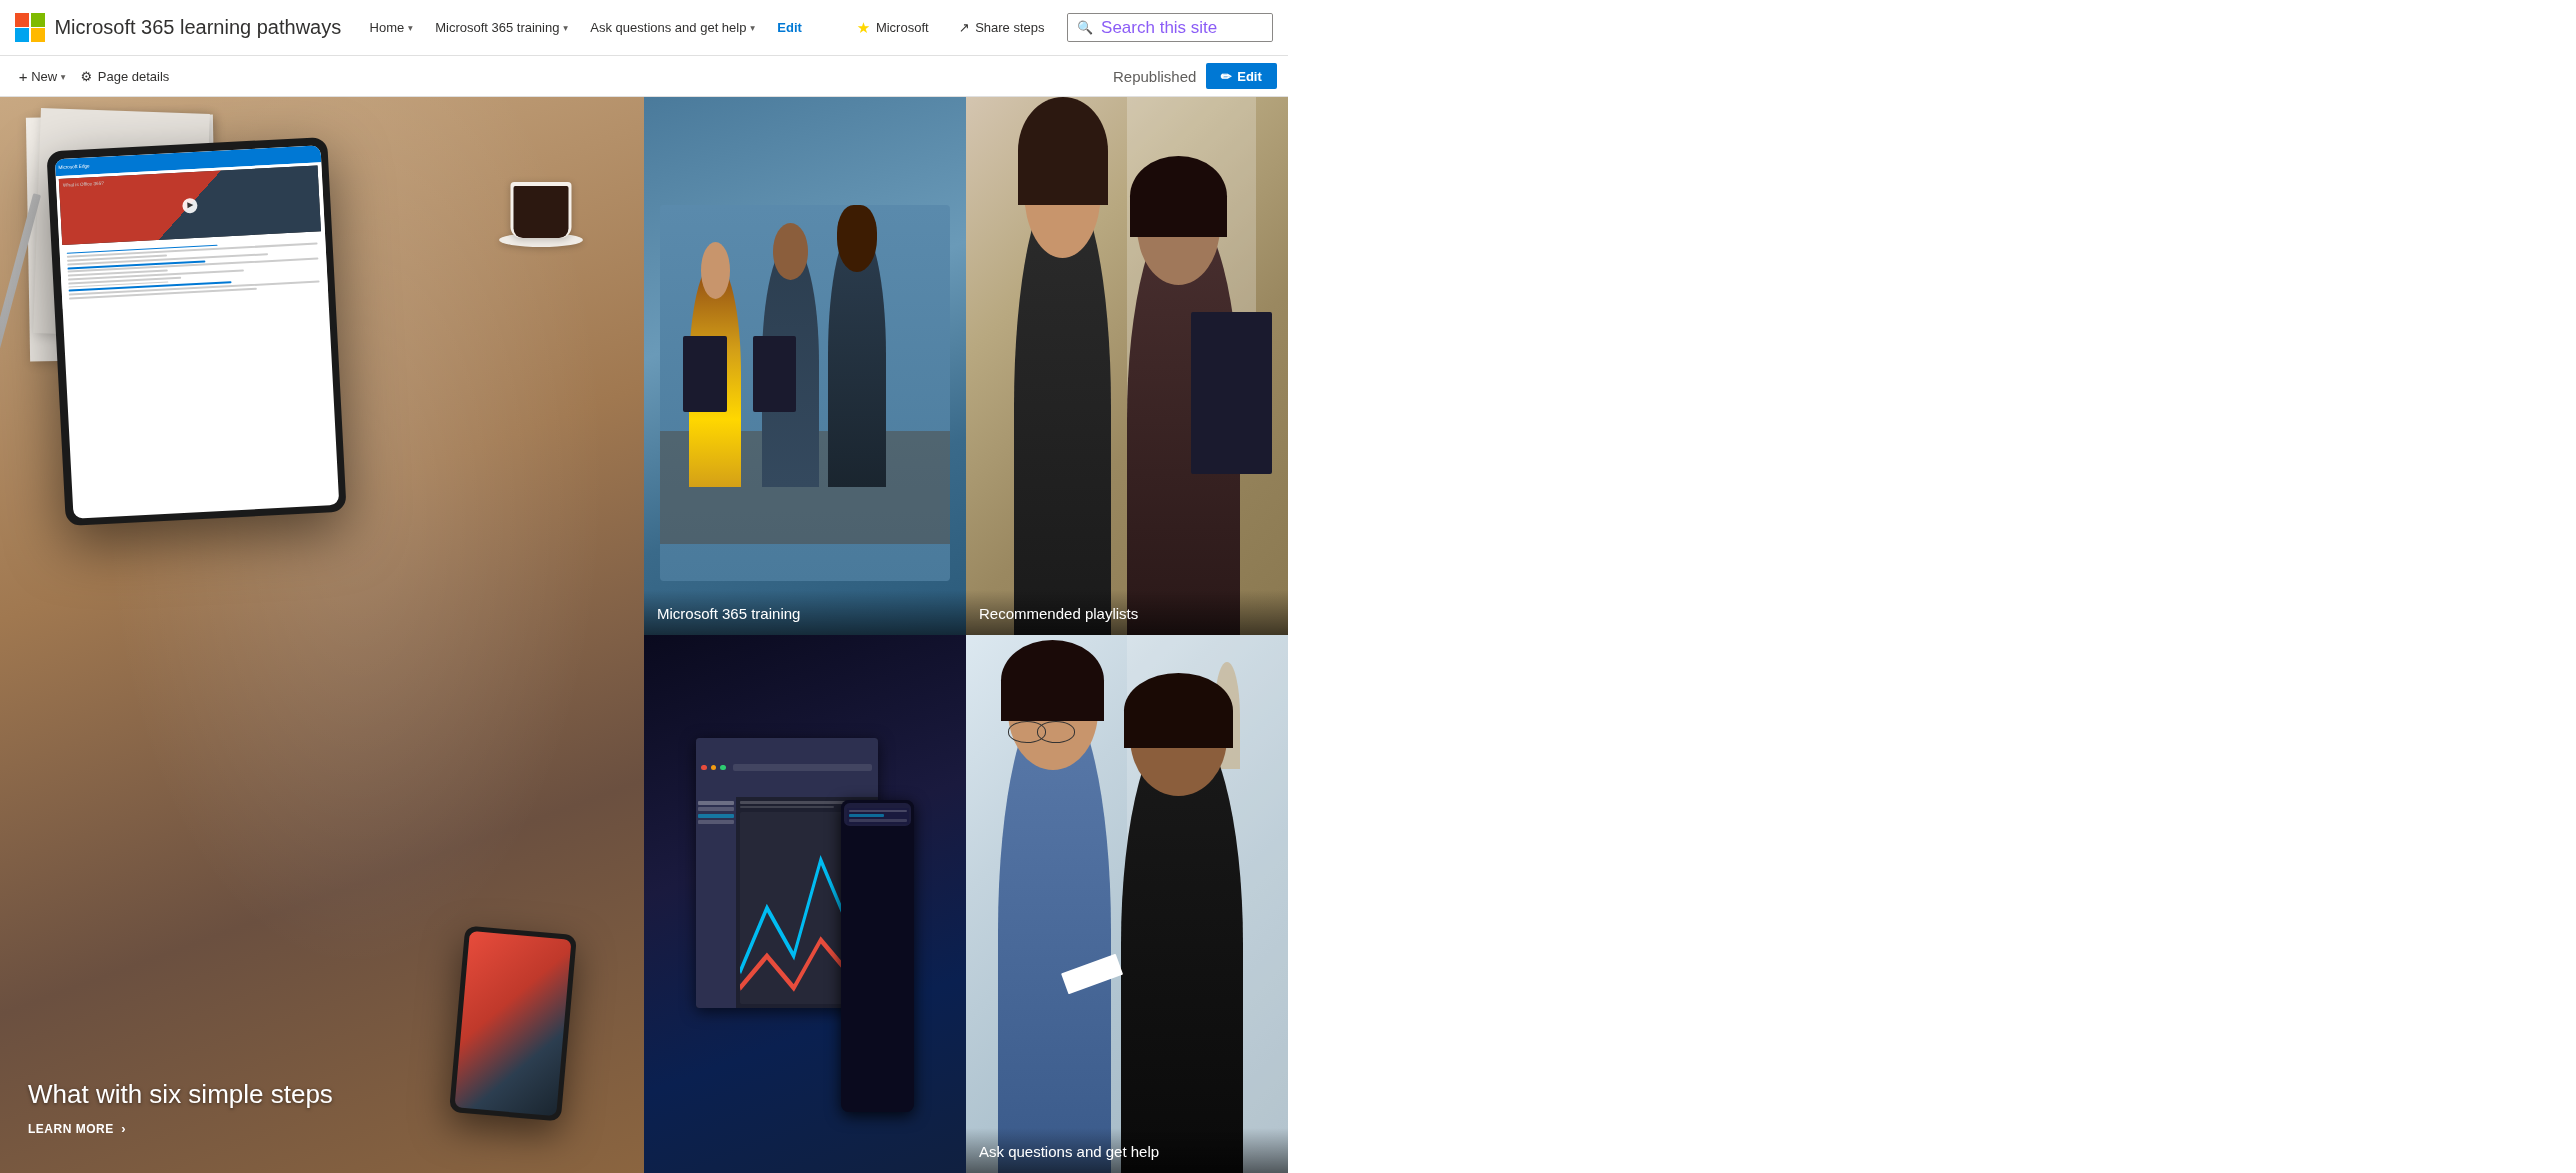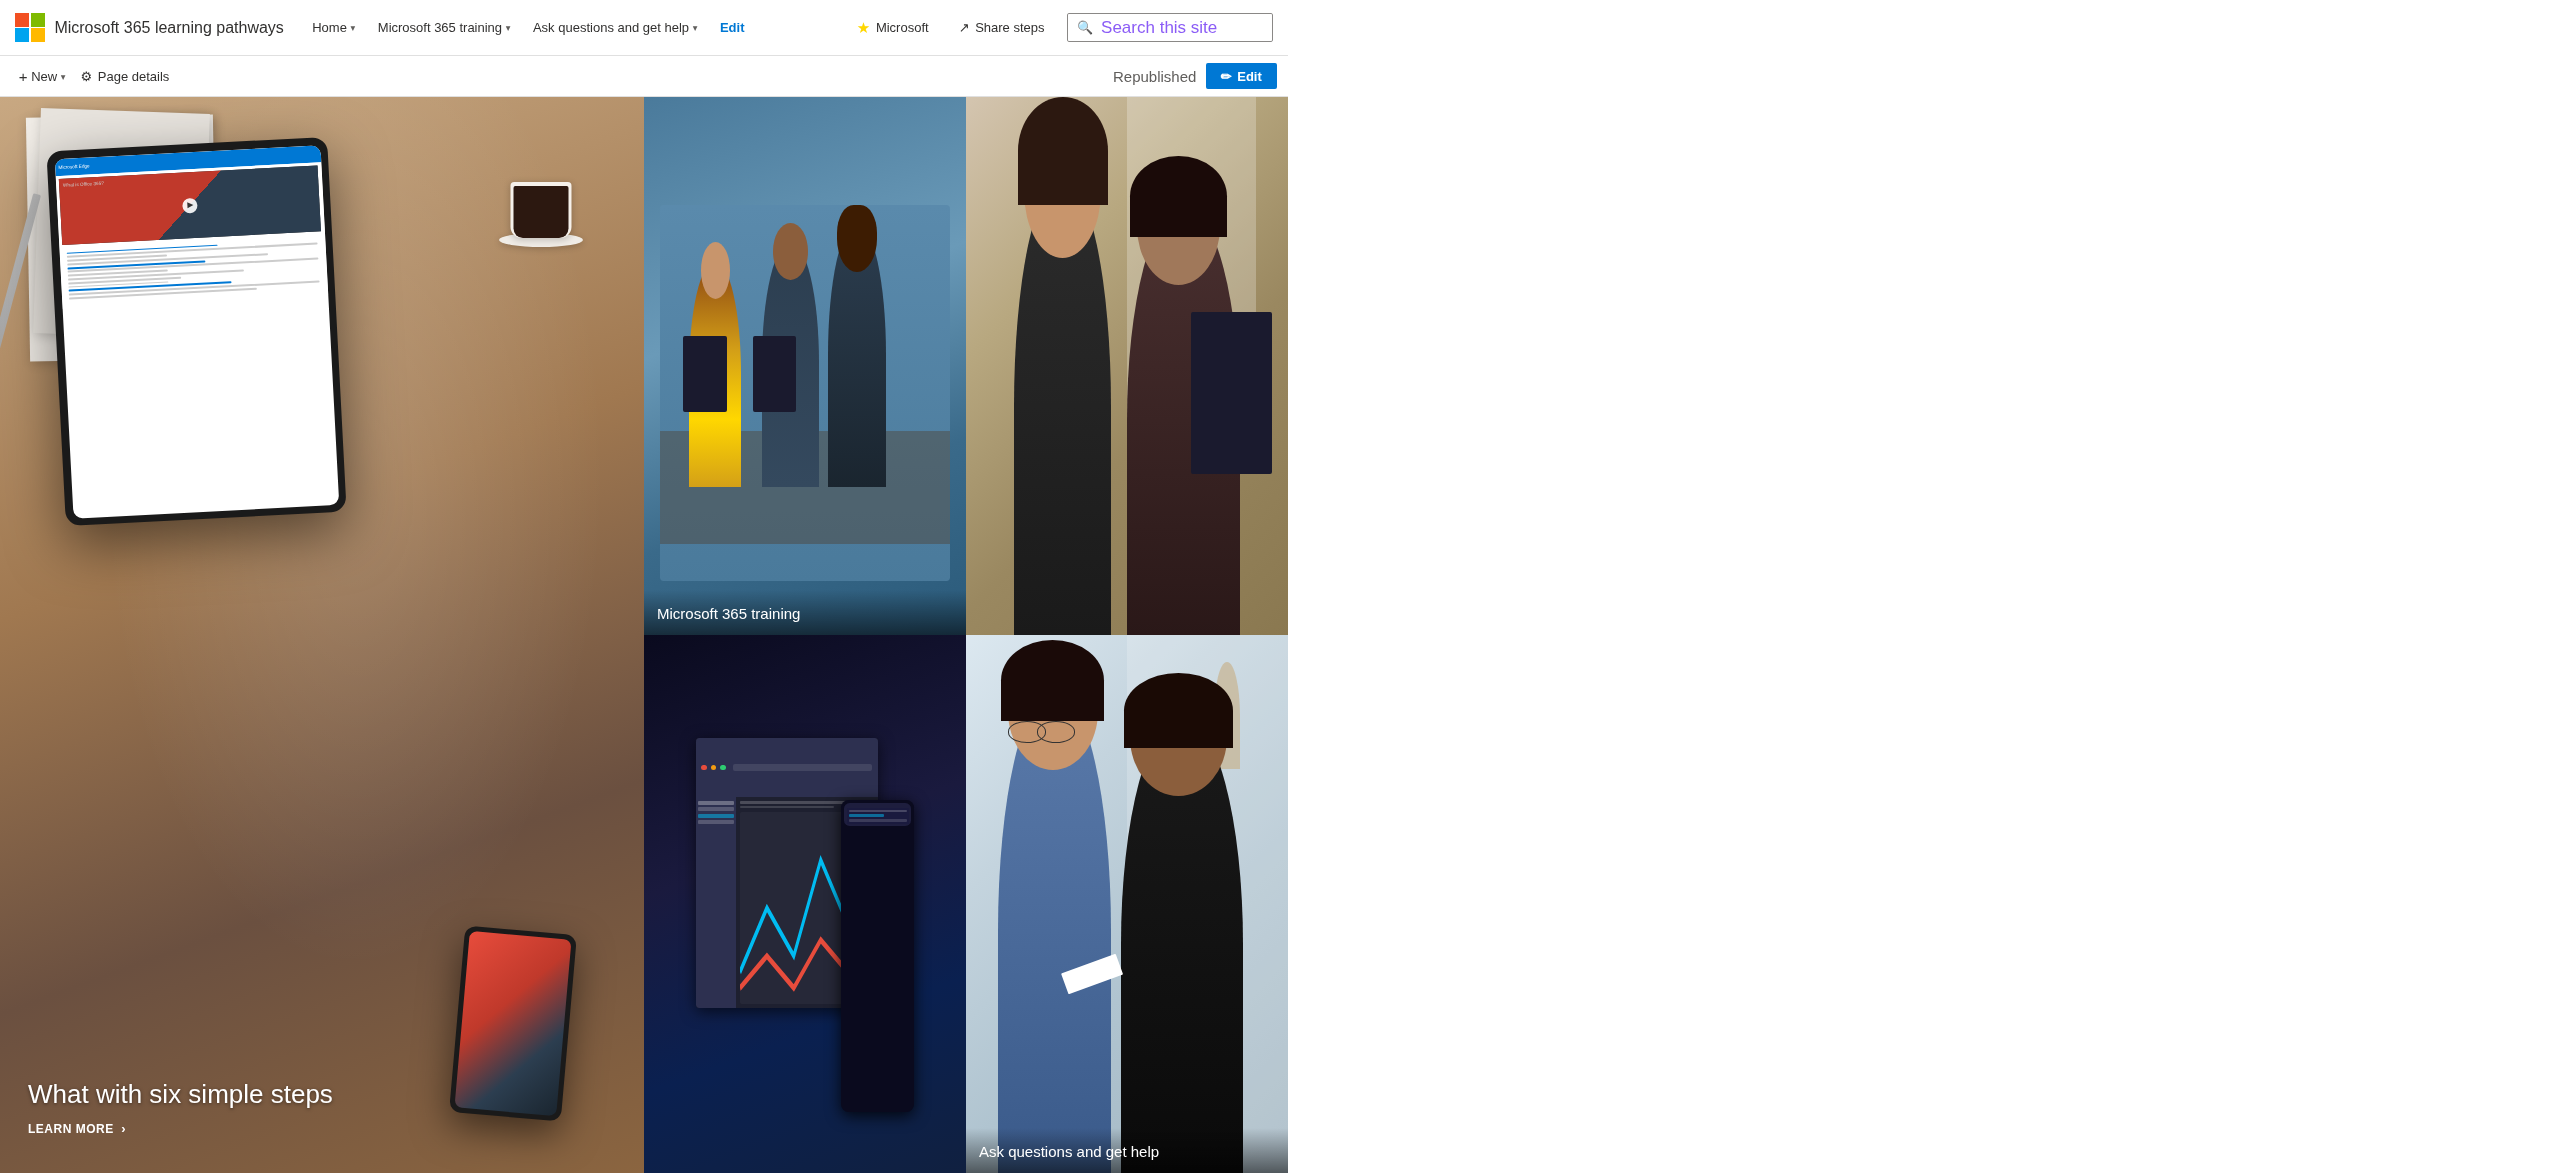--- a/index.html
+++ b/index.html
@@ -26,21 +26,21 @@
       display: grid;
       grid-template-columns: 1fr 1fr;
       gap: 1.9px;
     }
     .ms-logo-cell { width: 14px; height: 14px; }
     .ms-logo-red { background: #F25022; }
     .ms-logo-green { background: #7FBA00; }
     .ms-logo-blue { background: #00A4EF; }
     .ms-logo-yellow { background: #FFB900; }
     .site-title {
-      font-size: 16px;
+      font-size: 20px;
       color: #323130;
       font-weight: 400;
     }
     .nav-links {
       display: flex;
       align-items: center;
       gap: 3.7px;
       flex: 1;
     }
     .nav-item {
@@ -602,20 +602,21 @@
           <div style="position:absolute;bottom:70%;left:18%;width:24%;height:25%;background:#C8956C;border-radius:50%;"></div>
           <div style="position:absolute;bottom:80%;left:16%;width:28%;height:20%;background:#2c1810;border-radius:50% 50% 0 0;"></div>
 
           <div style="position:absolute;bottom:0;left:50%;width:35%;height:80%;background:linear-gradient(180deg,#4a3030 0%,#2a1818 100%);border-radius:50% 50% 0 0;"></div>
           <div style="position:absolute;bottom:65%;left:53%;width:26%;height:22%;background:#A0785A;border-radius:50%;"></div>
           <div style="position:absolute;bottom:74%;left:51%;width:30%;height:15%;background:#1a0a08;border-radius:50% 50% 0 0;"></div>
 
           <div style="position:absolute;bottom:30%;right:5%;width:25%;height:30%;background:#1a1a2e;border-radius:1.9px;"></div>
         </div>
       </div>
+      <div class="grid-card-label">Recommended playlists</div>
     </div>
 
     <div class="grid-card">
       <div class="card-people" style="height:100%;">
         <div class="teams-scene" style="bottom:0;">
           <div class="teams-device-stack">
 
             <div class="teams-laptop">
               <div style="background:#1e2030;height:100%;display:flex;flex-direction:column;">
                 <div style="background:#2d3050;height:22%;display:flex;align-items:center;padding:0 5.6px;gap:3.7px;">

